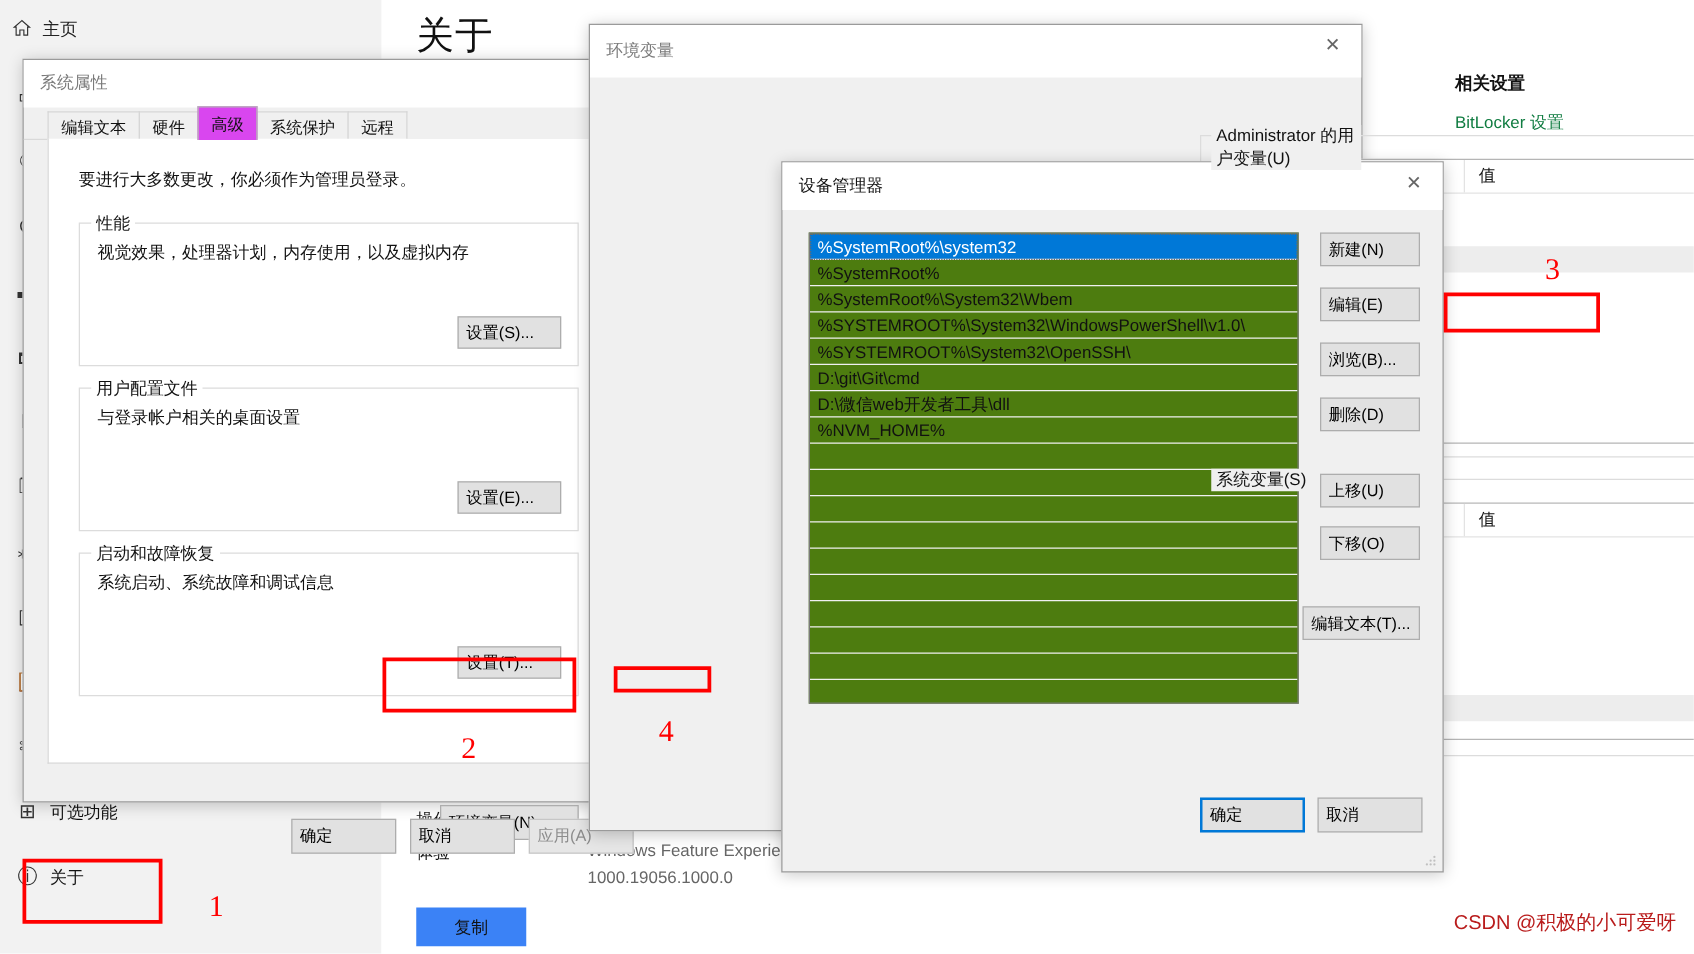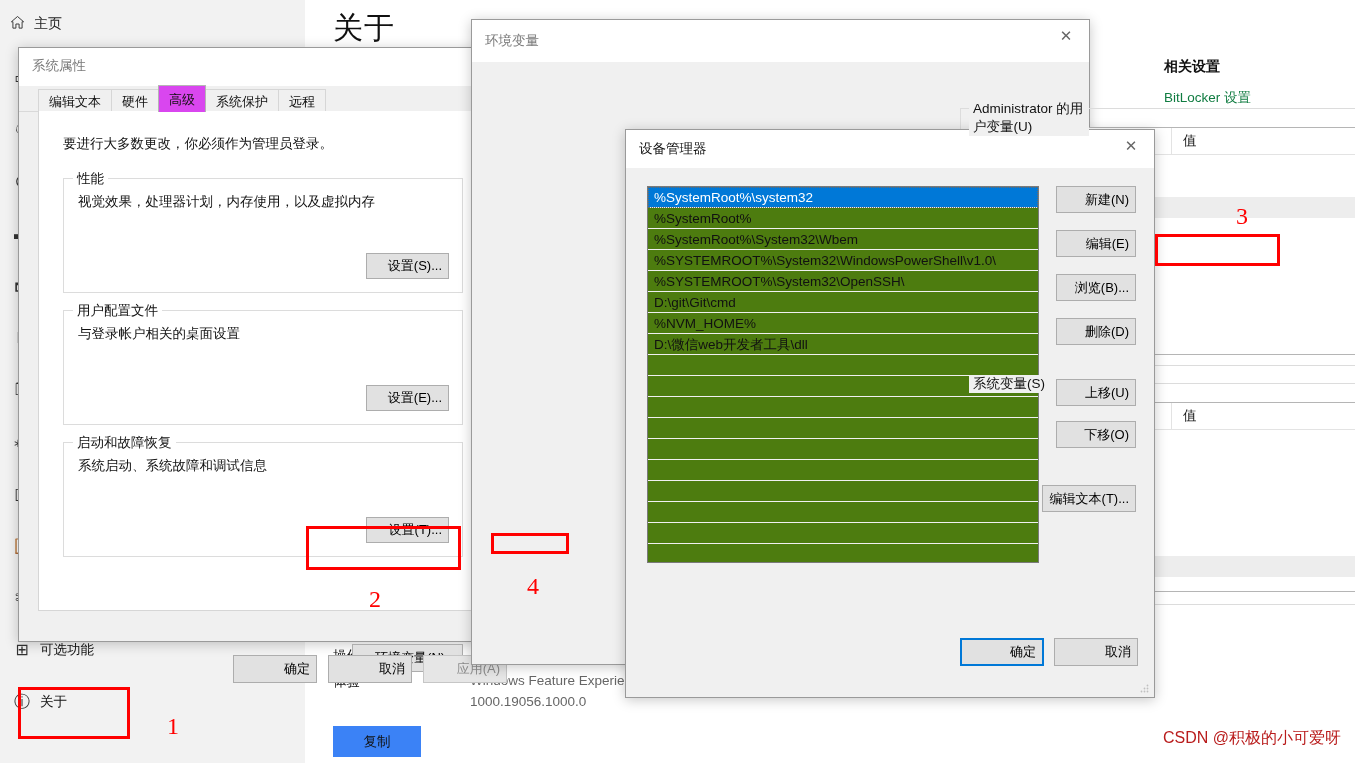--- a/index.html
+++ b/index.html
@@ -41,21 +41,21 @@
 
   
   .win-dialog{position:absolute;background:#f0f0f0;border:1px solid #9a9a9a;box-sizing:border-box;
     box-shadow:0 2px 12px rgba(0,0,0,.22);}
   .win-titlebar{height:42px;background:#ffffff;position:relative;}
   .win-title{position:absolute;left:13px;top:12px;font-size:13.5px;color:#7a7a7a;}
   .win-close{position:absolute;right:0;top:0;width:46px;height:31px;display:flex;align-items:center;
     justify-content:center;font-size:15px;color:#666;cursor:pointer;}
 
   .win-btn{background:#e1e1e1;border:1px solid #adadad;font-family:inherit;font-size:13px;color:#000;
-    cursor:pointer;box-sizing:border-box;text-align:right;}
+    cursor:pointer;box-sizing:border-box;text-align:left;}
   .win-btn.disabled{color:#8d8d8d;background:#e6e6e6;border-color:#c6c6c6;}
   .win-btn.default{border:2px solid #0078d7;background:#e1e1e1;}
 
   
   #sysprops{left:18px;top:47px;width:460px;height:595px;}
   #sysprops .win-titlebar{height:38px;}
   #sysprops .win-title{top:9px;}
 
   #sp-tabs{position:absolute;left:19px;top:39px;height:25px;display:flex;align-items:flex-end;}
   #sp-tabstrip-line{position:absolute;left:0;top:63px;width:460px;height:1px;background:#d9d9d9;}
@@ -330,22 +330,22 @@
     <div class="win-close">✕</div>
   </div>
 
   <div id="ee-list">
     <div class="ee-row selected">%SystemRoot%\system32</div>
     <div class="ee-row">%SystemRoot%</div>
     <div class="ee-row">%SystemRoot%\System32\Wbem</div>
     <div class="ee-row">%SYSTEMROOT%\System32\WindowsPowerShell\v1.0\</div>
     <div class="ee-row">%SYSTEMROOT%\System32\OpenSSH\</div>
     <div class="ee-row">D:\git\Git\cmd</div>
+    <div class="ee-row">D:\微信web开发者工具\dll</div>
     <div class="ee-row">%NVM_HOME%</div>
-    <div class="ee-row">D:\微信web开发者工具\dll</div>
     <div class="ee-row">&nbsp;</div>
     <div class="ee-row">&nbsp;</div>
     <div class="ee-row">&nbsp;</div>
     <div class="ee-row">&nbsp;</div>
     <div class="ee-row">&nbsp;</div>
     <div class="ee-row">&nbsp;</div>
     <div class="ee-row">&nbsp;</div>
     <div class="ee-row">&nbsp;</div>
     <div class="ee-row">&nbsp;</div>
 

